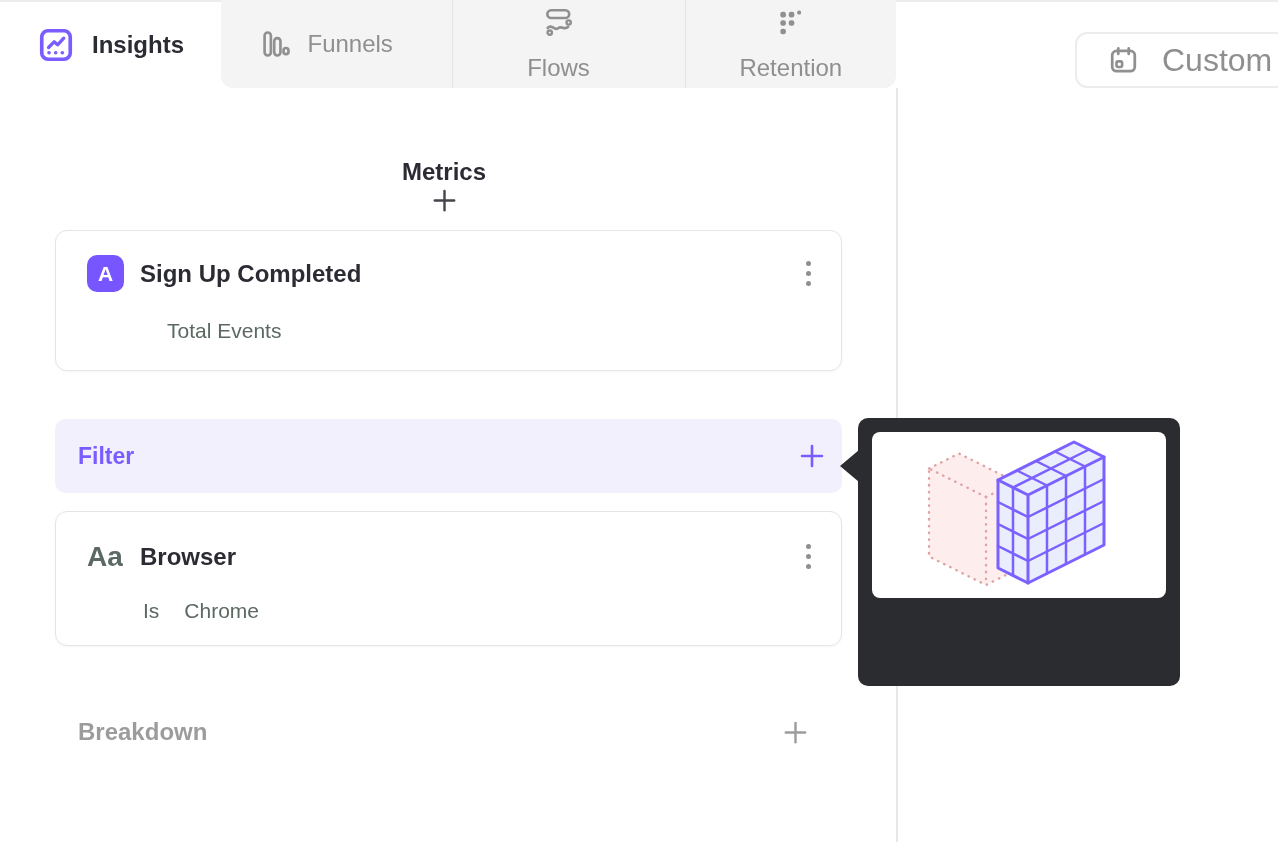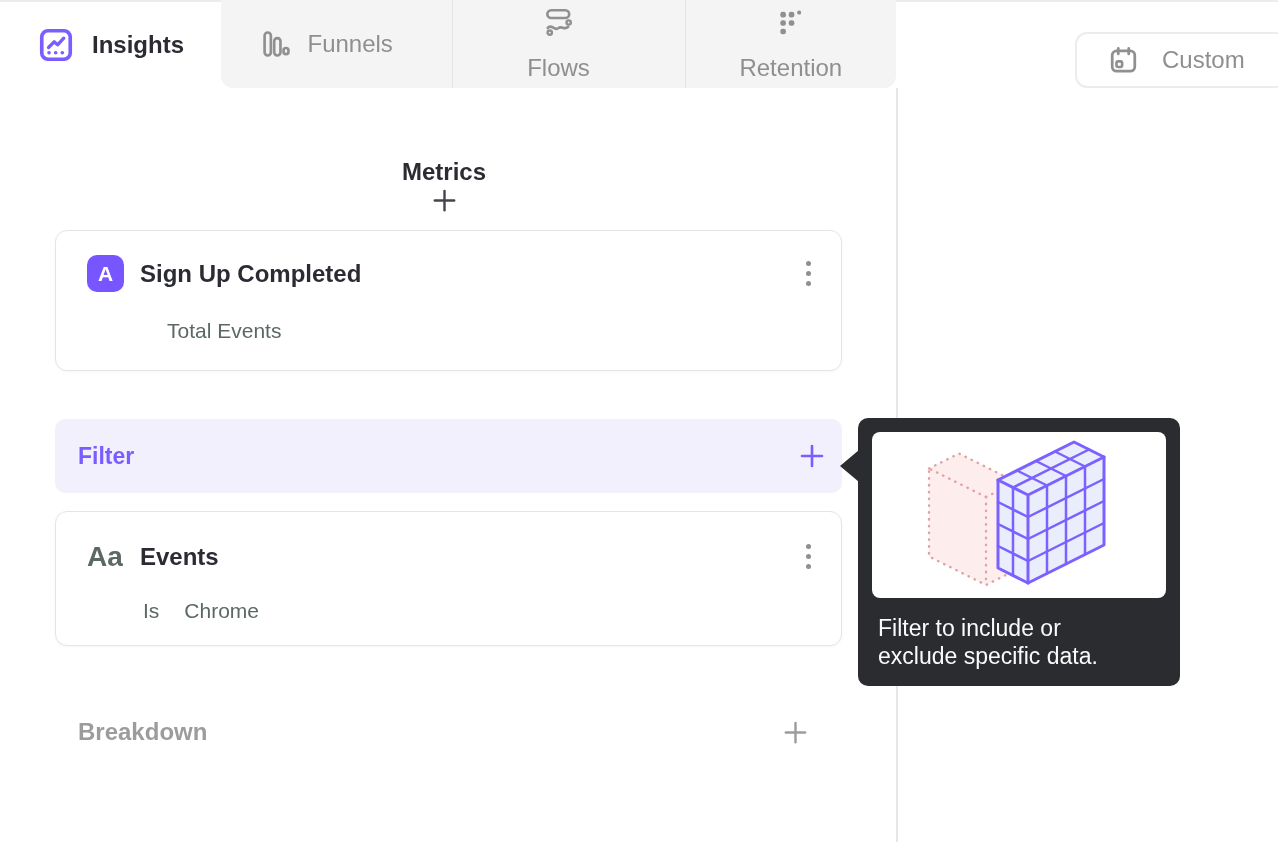--- a/index.html
+++ b/index.html
@@ -26,21 +26,21 @@
   }
   .tab + .tab { border-left:1px solid #e4e4e4;flex-direction:column; }
   .tab .tab-label { font-size:24px; font-weight:500; color:#8f8f8f; }
 
   
   .custom-btn {
     position:absolute; left:1075px; top:32px; width:240px; height:56px;
     background:#fff; border:2px solid #ececec; border-radius:12px;
     display:flex; align-items:center; gap:22px; padding-left:30px; cursor:pointer;
   }
-  .custom-btn .btn-label { font-size:24px; font-weight:500; color:#8f8f8f; }
+  .custom-btn .btn-label { font-size:32px; font-weight:500; color:#8f8f8f; }
 
   
   .v-divider { position:absolute; left:896px; top:88px; width:2px; height:754px; background:#e7e7e7; }
 
   
   .section-header {
     position:absolute; left:78px; width:732px; height:40px;
     display:flex; align-items:center; justify-content:space-between;
   }
   .section-title { font-size:24px; font-weight:700; }
@@ -200,21 +200,21 @@
         <line x1="12" y1="4" x2="12" y2="20"></line>
           <line x1="4" y1="12" x2="20" y2="12"></line>
       </svg>
     </span>
   </button>
 </div>
 
 <div class="card card-filter">
   <div class="card-row">
     <span class="aa-glyph">Aa</span>
-    <span class="card-title">Events</span>
+    <span class="card-title">Browser</span>
     <span class="kebab">
         <i></i>
         <i></i>
         <i></i>
       </span>
   </div>
   <div class="card-sub">
     <span>Is</span>
     <span>Chrome</span>
   </div>
@@ -245,17 +245,13 @@
       <g transform="translate(35,8)" stroke="#7b61ff" fill="none" stroke-linejoin="round" stroke-linecap="round">
         <path d="M90,40 L166,2 L196,17 L196,105 L120,143 L90,128 Z" fill="#eaeefc" stroke-width="3"></path>
         <path stroke-width="2.5" d="M139,45.5 L139,133.5 M158,36 L158,124 M177,26.5 L177,114.5"></path>
         <path stroke-width="2.5" d="M120,77 L196,39 M120,99 L196,61 M120,121 L196,83"></path>
         <path stroke-width="3" d="M120,55 L196,17 M120,55 L120,143 M120,55 L90,40"></path>
         <path stroke-width="2.5" d="M139,45.5 L109,30.5 M158,36 L128,21 M177,26.5 L147,11.5 M105,47.5 L181,9.5"></path>
         <path stroke-width="2.5" d="M105,47.5 L105,135.5 M120,77 L90,62 M120,99 L90,84 M120,121 L90,106"></path>
       </g>
     </svg>
   </div>
-  <div class="tooltip-text">
-    <div>Filter to include or</div>
-    <div>exclude specific data.</div>
-  </div>
 </div>
 
 </body></html>

